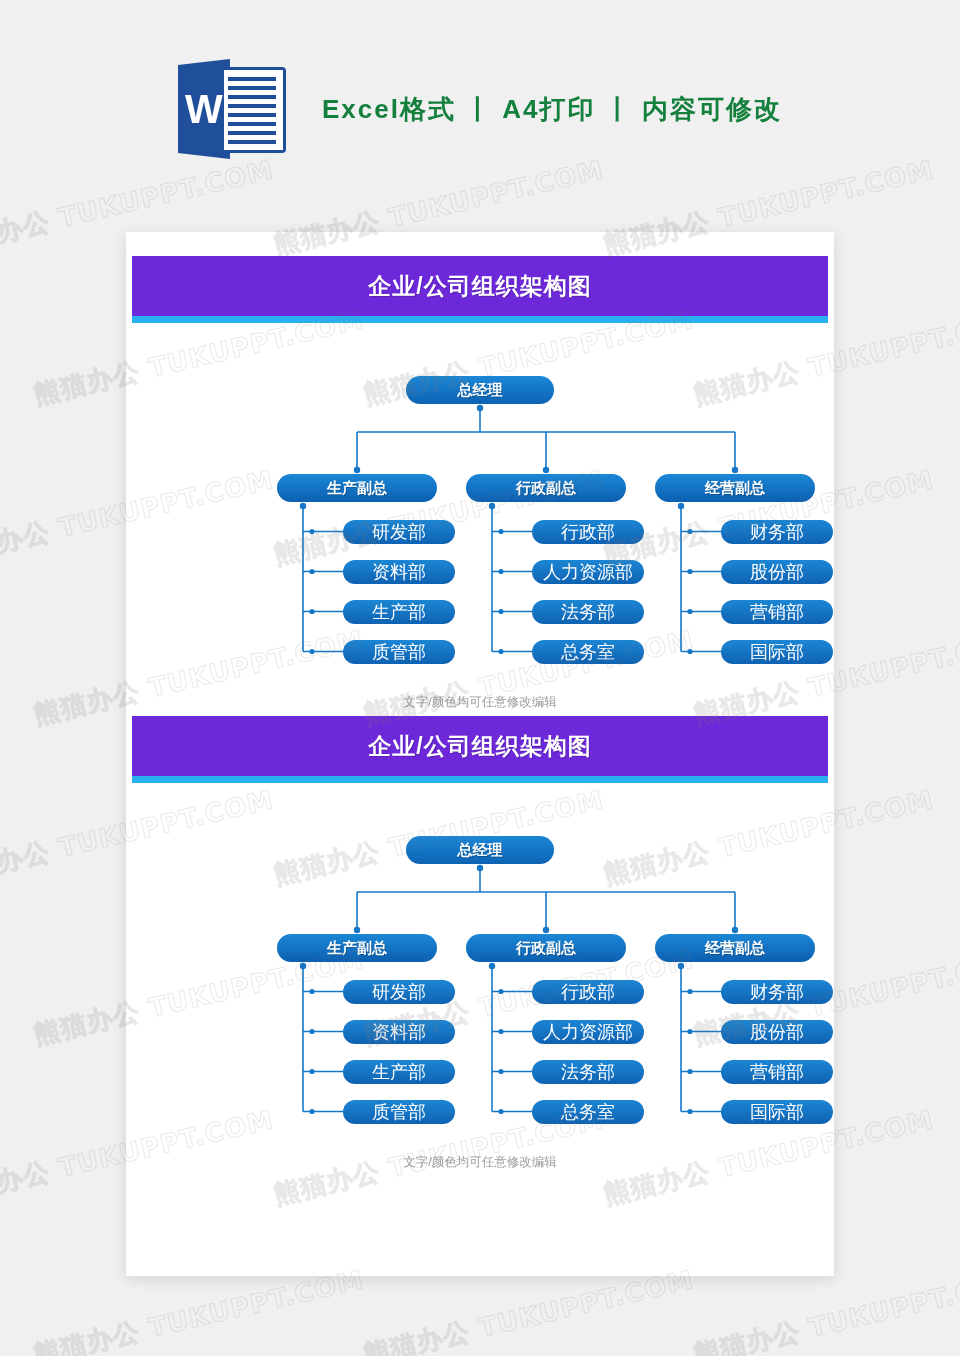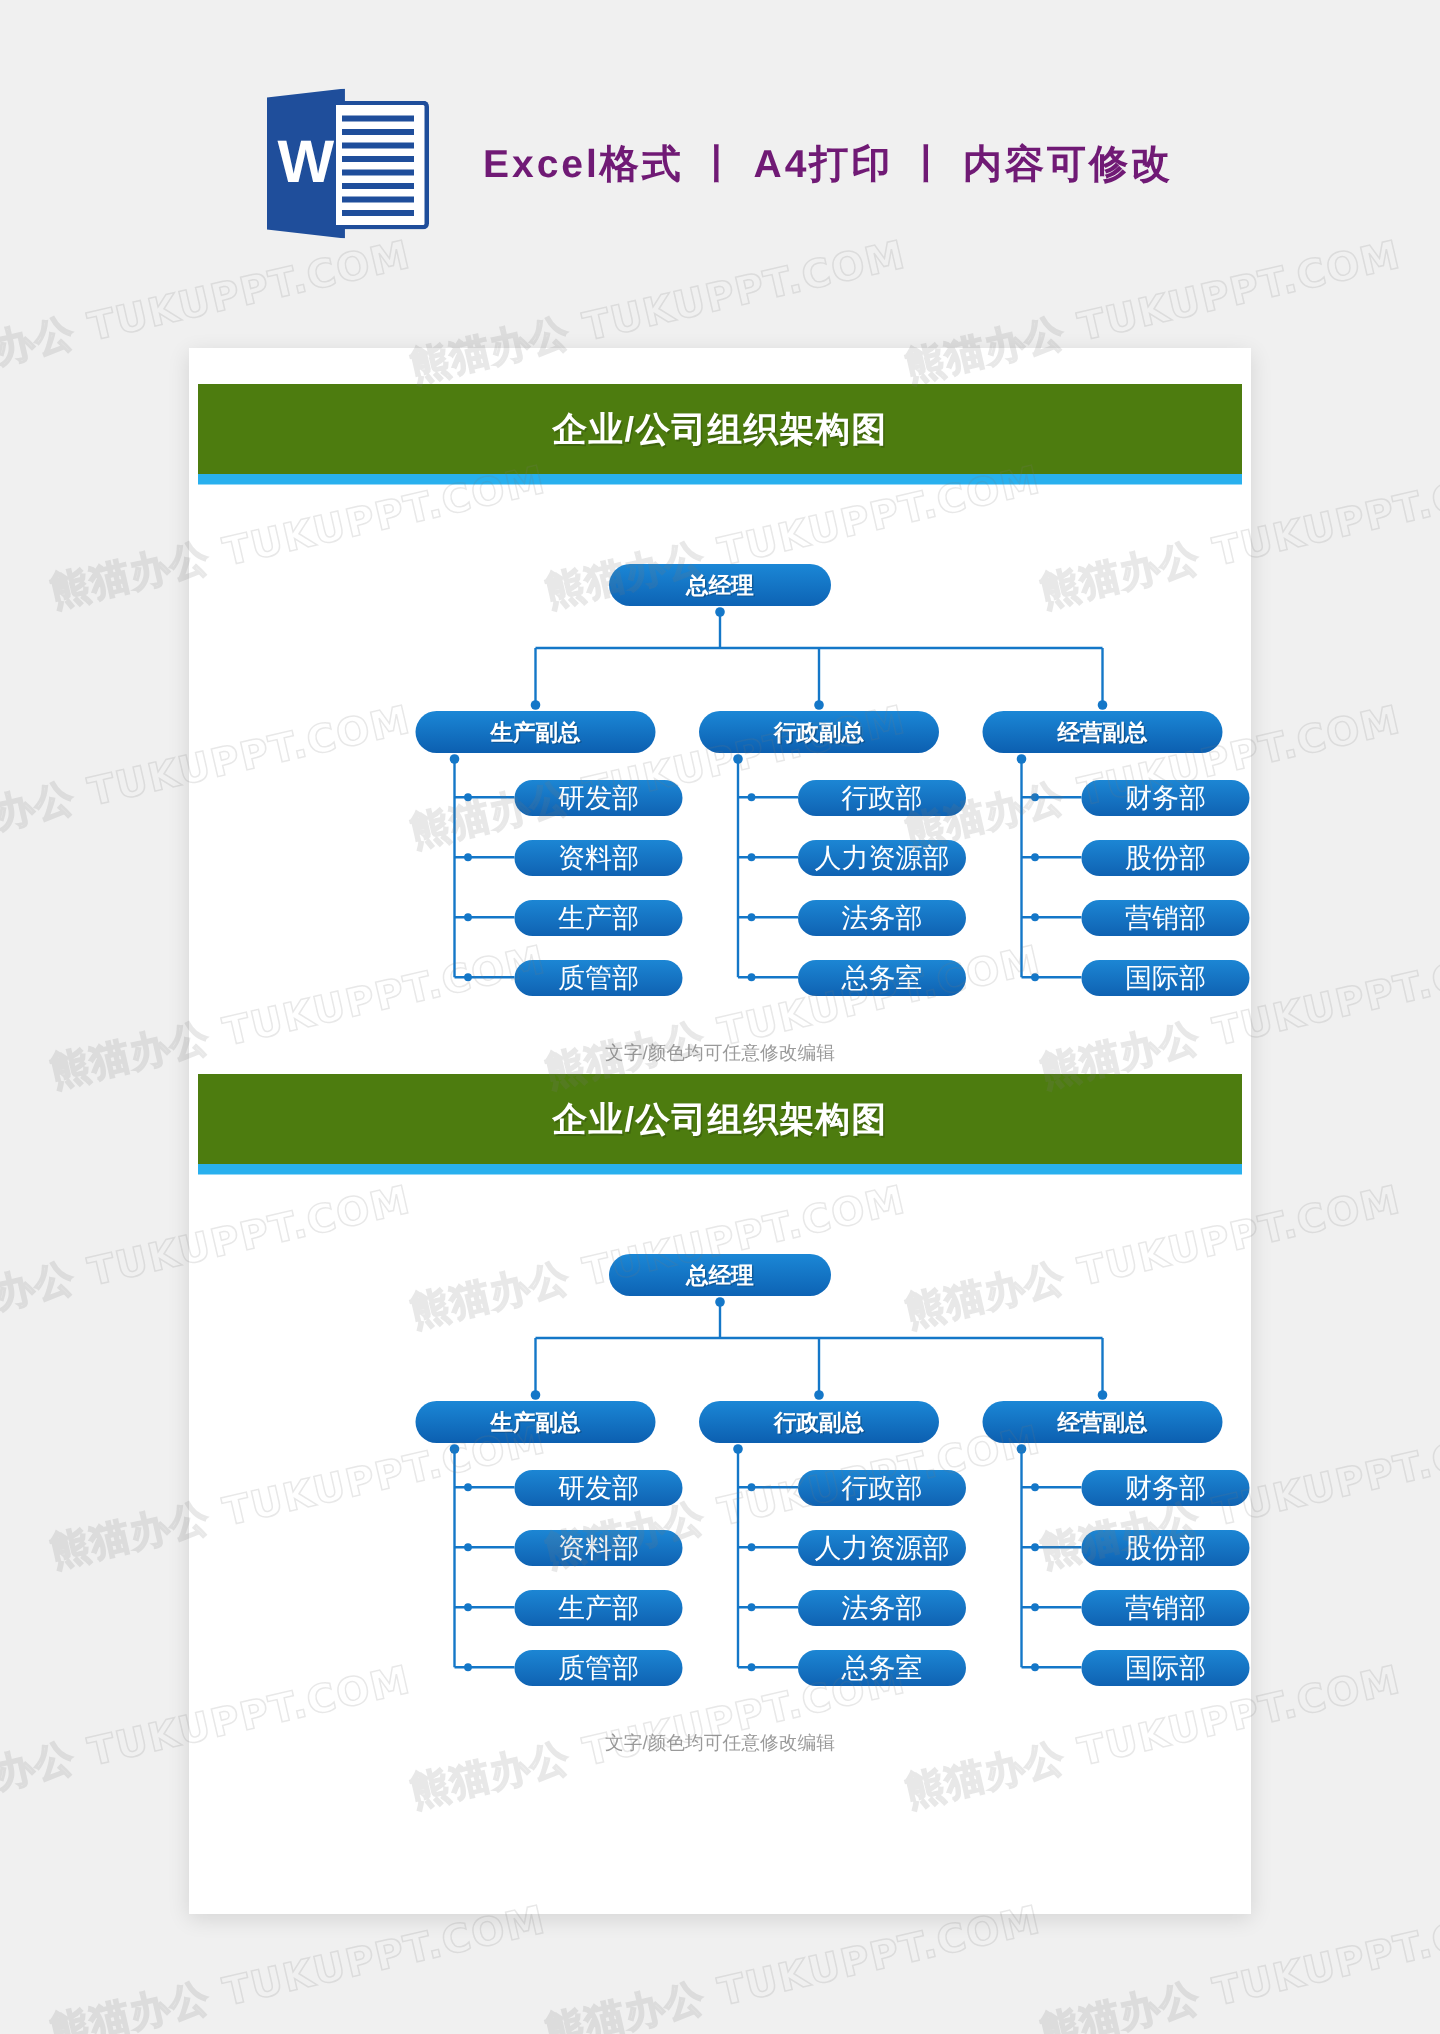--- a/index.html
+++ b/index.html
@@ -53,37 +53,37 @@
     padding:0 7px 0 4px;box-sizing:border-box;
   }
   .word-icon .wi-doc i{display:block;height:4px;background:#1F4E9B;}
 
   .header-text{display:flex;flex-direction:column;gap:4px;}
   .h-title{
     font-size:58px;font-weight:700;color:#2F5FA8;line-height:1.05;
     letter-spacing:2px;
   }
   .h-sub{
-    font-size:26px;font-weight:700;color:#701a75;letter-spacing:2px;
+    font-size:26px;font-weight:700;color:#15803d;letter-spacing:2px;
   }
 
   
   .sheet{
     position:absolute;left:126px;top:232px;width:708px;height:1044px;
     background:#ffffff;
     box-shadow:0 3px 14px rgba(0,0,0,.12);
     z-index:5;
   }
 
   .chart-block{position:relative;width:708px;}
 
   
   .banner{
     position:relative;margin:0 6px;height:60px;
-    background:#4d7c0f;
+    background:#6d28d9;
     display:flex;align-items:center;justify-content:center;
   }
   .banner-strip{
     position:absolute;left:0;right:0;bottom:-7px;height:7px;background:#29B0EE;
   }
   .banner-title{
     color:#fff;font-size:23px;font-weight:700;letter-spacing:1px;
     text-shadow:1px 1px 0 rgba(0,0,0,.18);
   }
 

